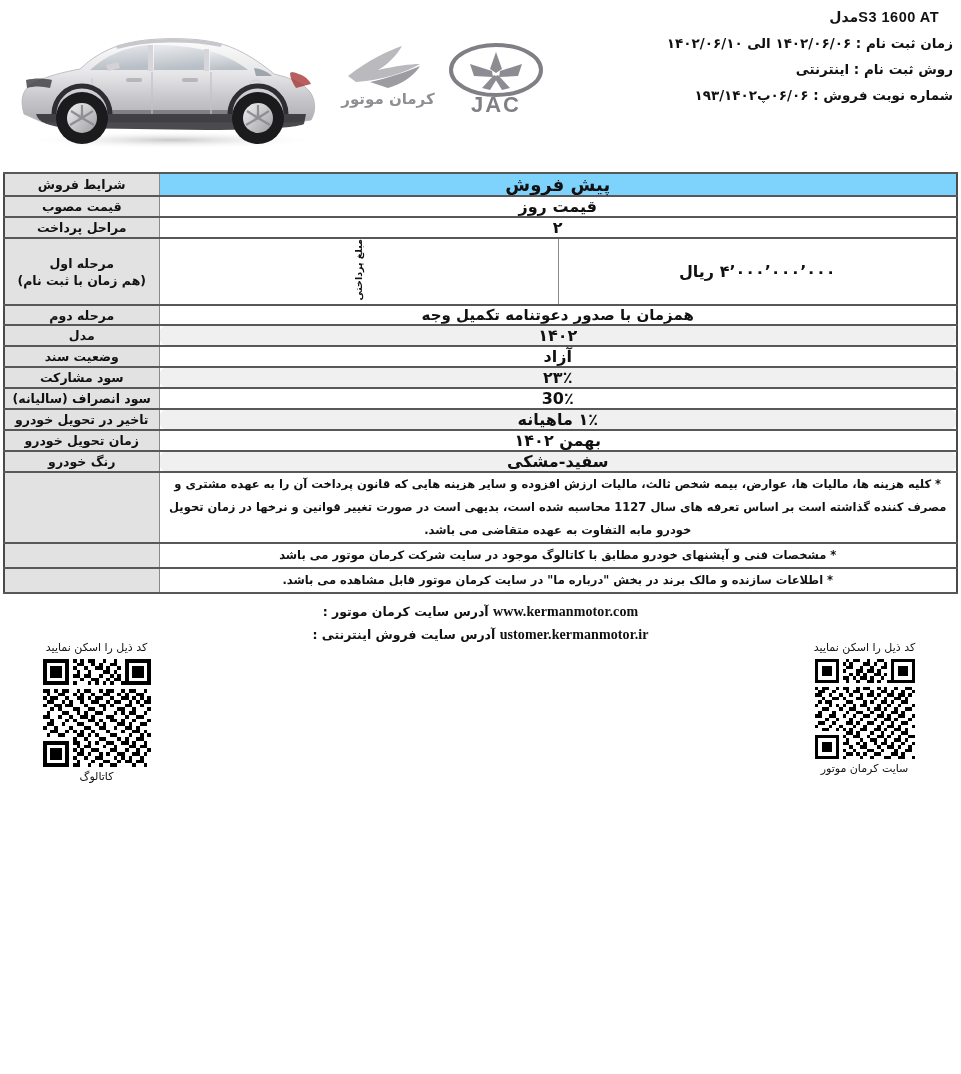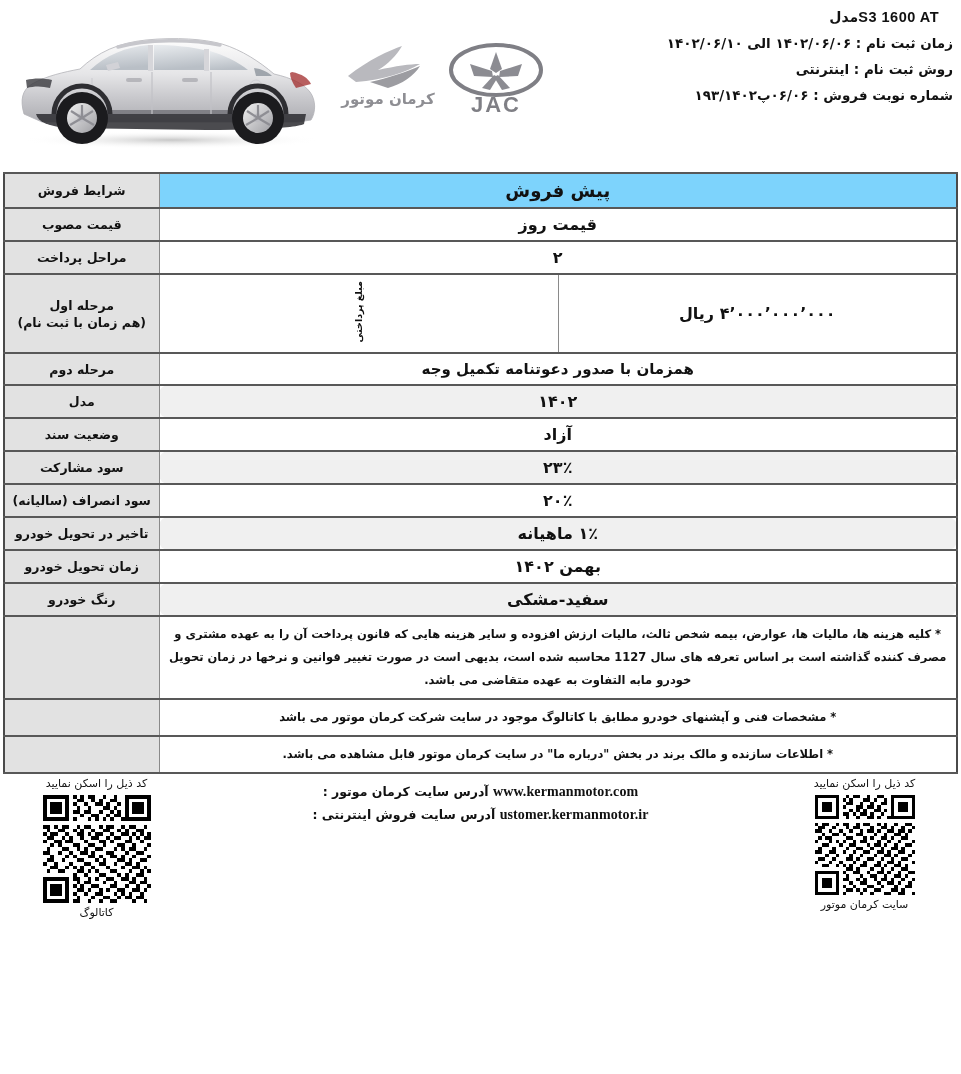--- a/index.html
+++ b/index.html
@@ -67,21 +67,21 @@
     width: 955px;
     margin: 0 3px;
     table-layout: fixed;
     border: 2px solid #4a4a4a;
     direction: rtl;
   }
   .spec-table td {
     border: 1px solid #8a8a8a;
     border-top: 2px solid #585858;
     border-bottom: 2px solid #585858;
-    padding: 6px;
+    padding: 0;
     vertical-align: middle;
     text-align: center;
   }
   .lbl {
     width: 155px;
     background: #e2e2e2;
     font-weight: bold;
     font-size: 12.5px;
     line-height: 17px;
     padding: 4px 3px;
@@ -140,20 +140,21 @@
     width: 185px;
     text-align: center;
   }
   .qr-left  { left: 4px; }
   .qr-right { right: 4px; }
   .qr-cap {
     font-size: 11px;
     font-weight: normal;
     line-height: 16px;
     direction: rtl;
+    margin-top: 44px;
   }
   .qr-img {
     margin: 3px auto 2px;
     display: block;
   }
   .qr-name {
     font-size: 11px;
     line-height: 15px;
     direction: rtl;
   }
@@ -335,21 +336,21 @@
     </tr>
     <tr class="row-plain">
       <td class="val" colspan="2">آزاد</td>
       <td class="lbl">وضعیت سند</td>
     </tr>
     <tr class="row-shade">
       <td class="val" colspan="2">۲۳٪</td>
       <td class="lbl">سود مشارکت</td>
     </tr>
     <tr class="row-plain">
-      <td class="val" colspan="2">۲۰٪</td>
+      <td class="val" colspan="2">30٪</td>
       <td class="lbl">سود انصراف (سالیانه)</td>
     </tr>
     <tr class="row-shade">
       <td class="val" colspan="2">۱٪ ماهیانه</td>
       <td class="lbl">تاخیر در تحویل خودرو</td>
     </tr>
     <tr class="row-plain">
       <td class="val" colspan="2">بهمن ۱۴۰۲</td>
       <td class="lbl">زمان تحویل خودرو</td>
     </tr>

